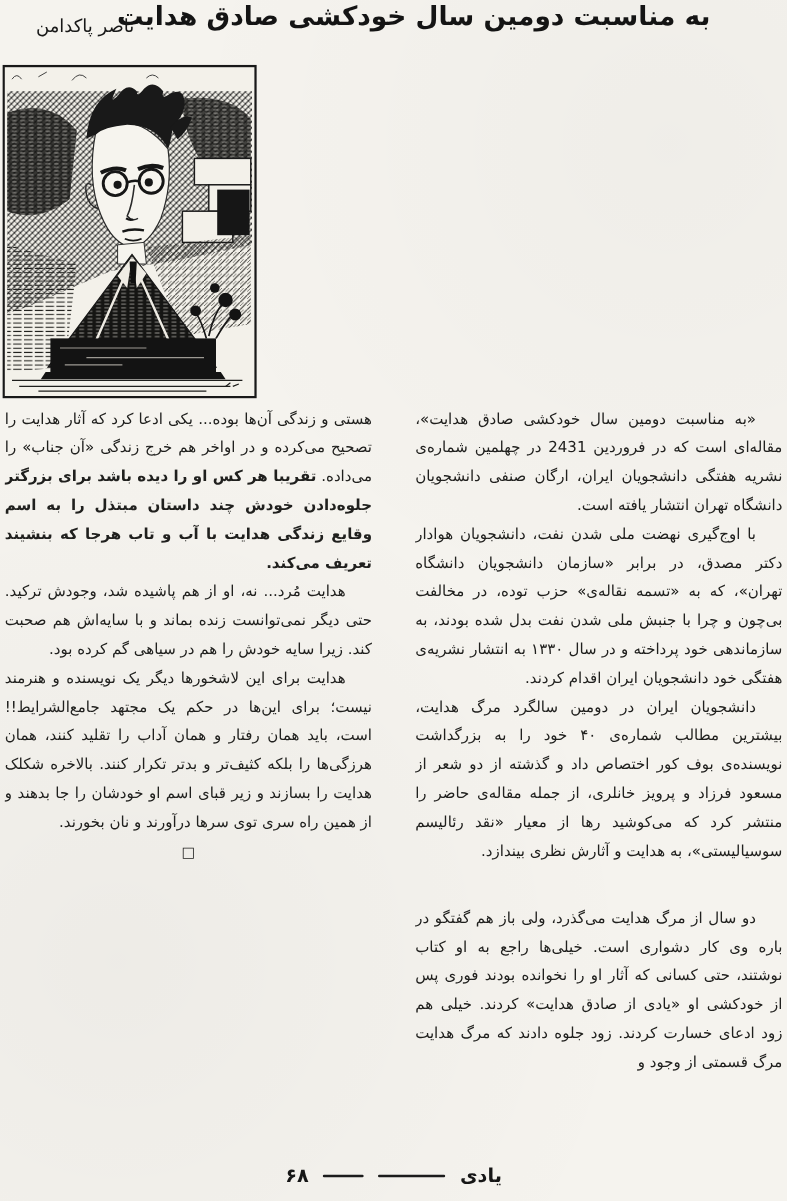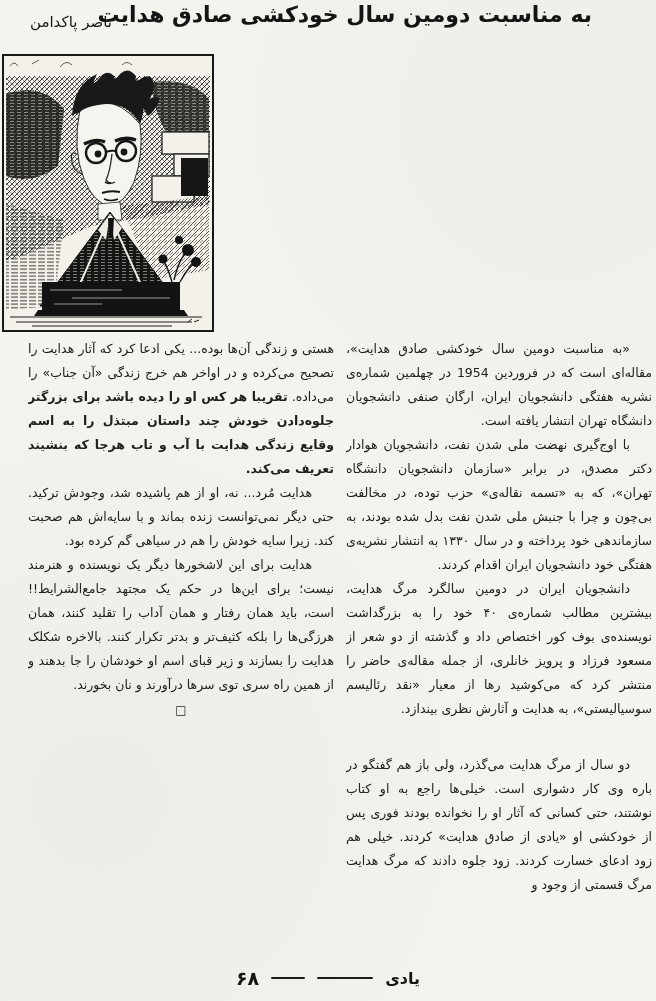--- a/index.html
+++ b/index.html
@@ -27,21 +27,21 @@
     font-size:15px;font-weight:400;color:#181818;
     white-space:nowrap;
   }
   .illustration{
     position:absolute;top:54px;left:2px;margin:0;
     width:212px;height:278px;
   }
   .col{
     position:absolute;top:337px;width:306px;height:628px;
     font-size:12.5px;line-height:24px;
-    text-align:justify;overflow:hidden;color:#20201e;margin-left:24px;
+    text-align:justify;overflow:hidden;color:#20201e;
   }
   .col-right{right:4px;}
   .col-left{left:4px;}
   .col p{margin:0;padding:0;}
   .indent{text-indent:22px;}
   .lead-gap{margin-top:32px !important;}
   .bold{font-weight:700;}
   .separator{
     text-align:center;font-size:12px;line-height:22px;
     margin:2px 0;color:#20201e;
@@ -53,21 +53,21 @@
   }
   .rule{display:inline-block;height:2px;background:#1b1b1b;border-radius:1px;}
   .rule-long{width:56px;}
   .rule-short{width:34px;}
   .outline-text{
     font-size:14px;font-weight:700;
     color:#f5f3ee;
     text-shadow:-1px -1px 0 #3a3a36, 1px -1px 0 #3a3a36, -1px 1px 0 #3a3a36, 1px 1px 0 #3a3a36, 0 0 1px #3a3a36;
     letter-spacing:1px;
   }
-  .pagenum{font-size:19px;font-weight:700;}
+  .pagenum{font-size:16px;font-weight:700;}
 </style>
 </head>
 <body>
 
 <div class="page">
 
   <h1 class="title">به مناسبت دومین سال خودکشی صادق هدایت</h1>
   <div class="author">ناصر پاکدامن</div>
 
   <figure class="illustration">
@@ -133,21 +133,21 @@
       </g>
       <rect x="40" y="228" width="138" height="28" fill="#131313"></rect>
       <path d="M48 236 H120 M70 244 H168 M52 250 H100" stroke="#d8d4ca" stroke-width="1" opacity="0.7"></path>
       <path d="M36 256 H182 L186 262 H32 Z" fill="#131313"></path>
       <path d="M8 263 H200 M14 268 H190 M30 272 H170" stroke="#1e1e1c" stroke-width="1.1"></path>
       <path d="M186 268 l4 -3 m2 3 l5 -2" stroke="#1e1e1c" stroke-width="1" fill="none"></path>
     </svg>
   </figure>
 
   <section class="col col-right">
-    <p class="indent">«به مناسبت دومین سال خودکشی صادق هدایت»، مقاله‌ای است که در فروردین 1954 در چهلمین شماره‌ی نشریه هفتگی دانشجویان ایران، ارگان صنفی دانشجویان دانشگاه تهران انتشار یافته است.</p>
+    <p class="indent">«به مناسبت دومین سال خودکشی صادق هدایت»، مقاله‌ای است که در فروردین 2431 در چهلمین شماره‌ی نشریه هفتگی دانشجویان ایران، ارگان صنفی دانشجویان دانشگاه تهران انتشار یافته است.</p>
     <p class="indent">با اوج‌گیری نهضت ملی شدن نفت، دانشجویان هوادار دکتر مصدق، در برابر «سازمان دانشجویان دانشگاه تهران»، که به «تسمه نقاله‌ی» حزب توده، در مخالفت بی‌چون و چرا با جنبش ملی شدن نفت بدل شده بودند، به سازماندهی خود پرداخته و در سال ۱۳۳۰ به انتشار نشریه‌ی هفتگی خود دانشجویان ایران اقدام کردند.</p>
     <p class="indent">دانشجویان ایران در دومین سالگرد مرگ هدایت، بیشترین مطالب شماره‌ی ۴۰ خود را به بزرگداشت نویسنده‌ی بوف کور اختصاص داد و گذشته از دو شعر از مسعود فرزاد و پرویز خانلری، از جمله مقاله‌ی حاضر را منتشر کرد که می‌کوشید رها از معیار «نقد رئالیسم سوسیالیستی»، به هدایت و آثارش نظری بیندازد.</p>
     <p class="indent lead-gap">دو سال از مرگ هدایت می‌گذرد، ولی باز هم گفتگو در باره وی کار دشواری است. خیلی‌ها راجع به او کتاب نوشتند، حتی کسانی که آثار او را نخوانده بودند فوری پس از خودکشی او «یادی از صادق هدایت» کردند. خیلی هم زود ادعای خسارت کردند. زود جلوه دادند که مرگ هدایت مرگ قسمتی از وجود و</p>
   </section>
 
   <section class="col col-left">
     <p><span>هستی و زندگی آن‌ها بوده... یکی ادعا کرد که آثار هدایت را تصحیح می‌کرده و در اواخر هم خرج زندگی «آن جناب» را می‌داده.</span> <span class="bold">تقریبا هر کس او را دیده باشد برای بزرگتر جلوه‌دادن خودش چند داستان مبتذل را به اسم وقایع زندگی هدایت با آب و تاب هرجا که بنشیند تعریف می‌کند.</span></p>
     <p class="indent">هدایت مُرد... نه، او از هم پاشیده شد، وجودش ترکید. حتی دیگر نمی‌توانست زنده بماند و با سایه‌اش هم صحبت کند. زیرا سایه خودش را هم در سیاهی گم کرده بود.</p>
     <p class="indent">هدایت برای این لاشخورها دیگر یک نویسنده و هنرمند نیست؛ برای این‌ها در حکم یک مجتهد جامع‌الشرایط!! است، باید همان رفتار و همان آداب را تقلید کنند، همان هرزگی‌ها را بلکه کثیف‌تر و بدتر تکرار کنند. بالاخره شکلک هدایت را بسازند و زیر قبای اسم او خودشان را جا بدهند و از همین راه سری توی سرها درآورند و نان بخورند.</p>
     <div class="separator">□</div>

